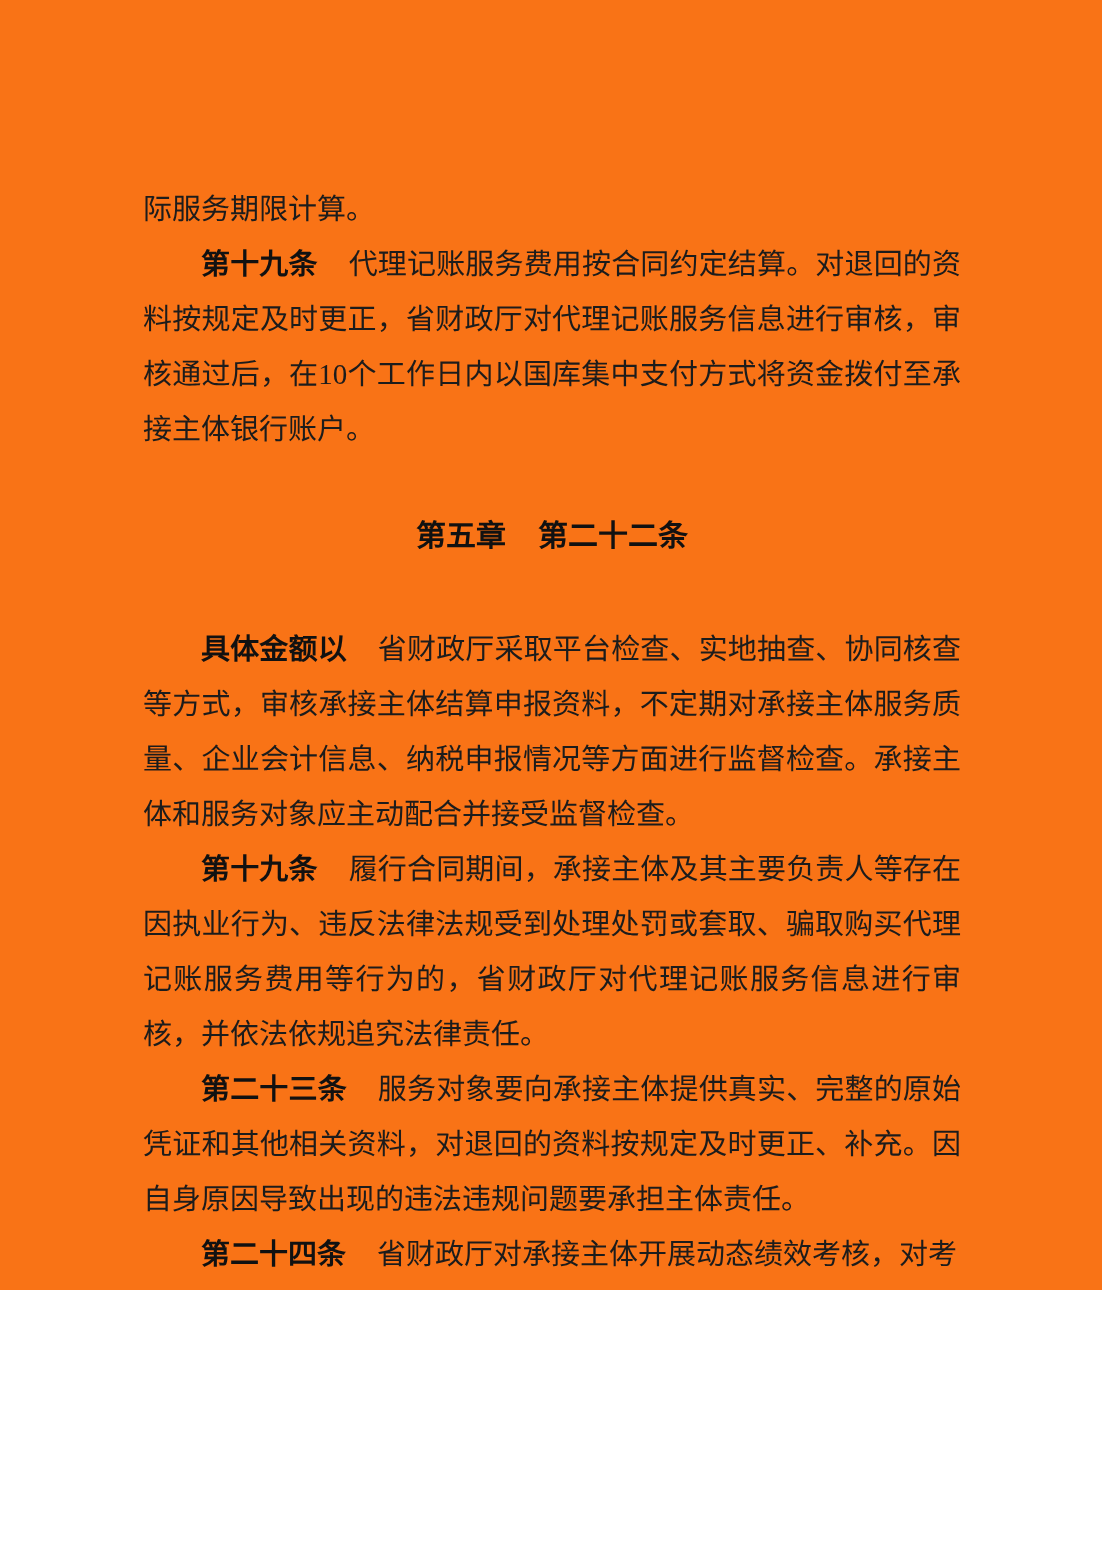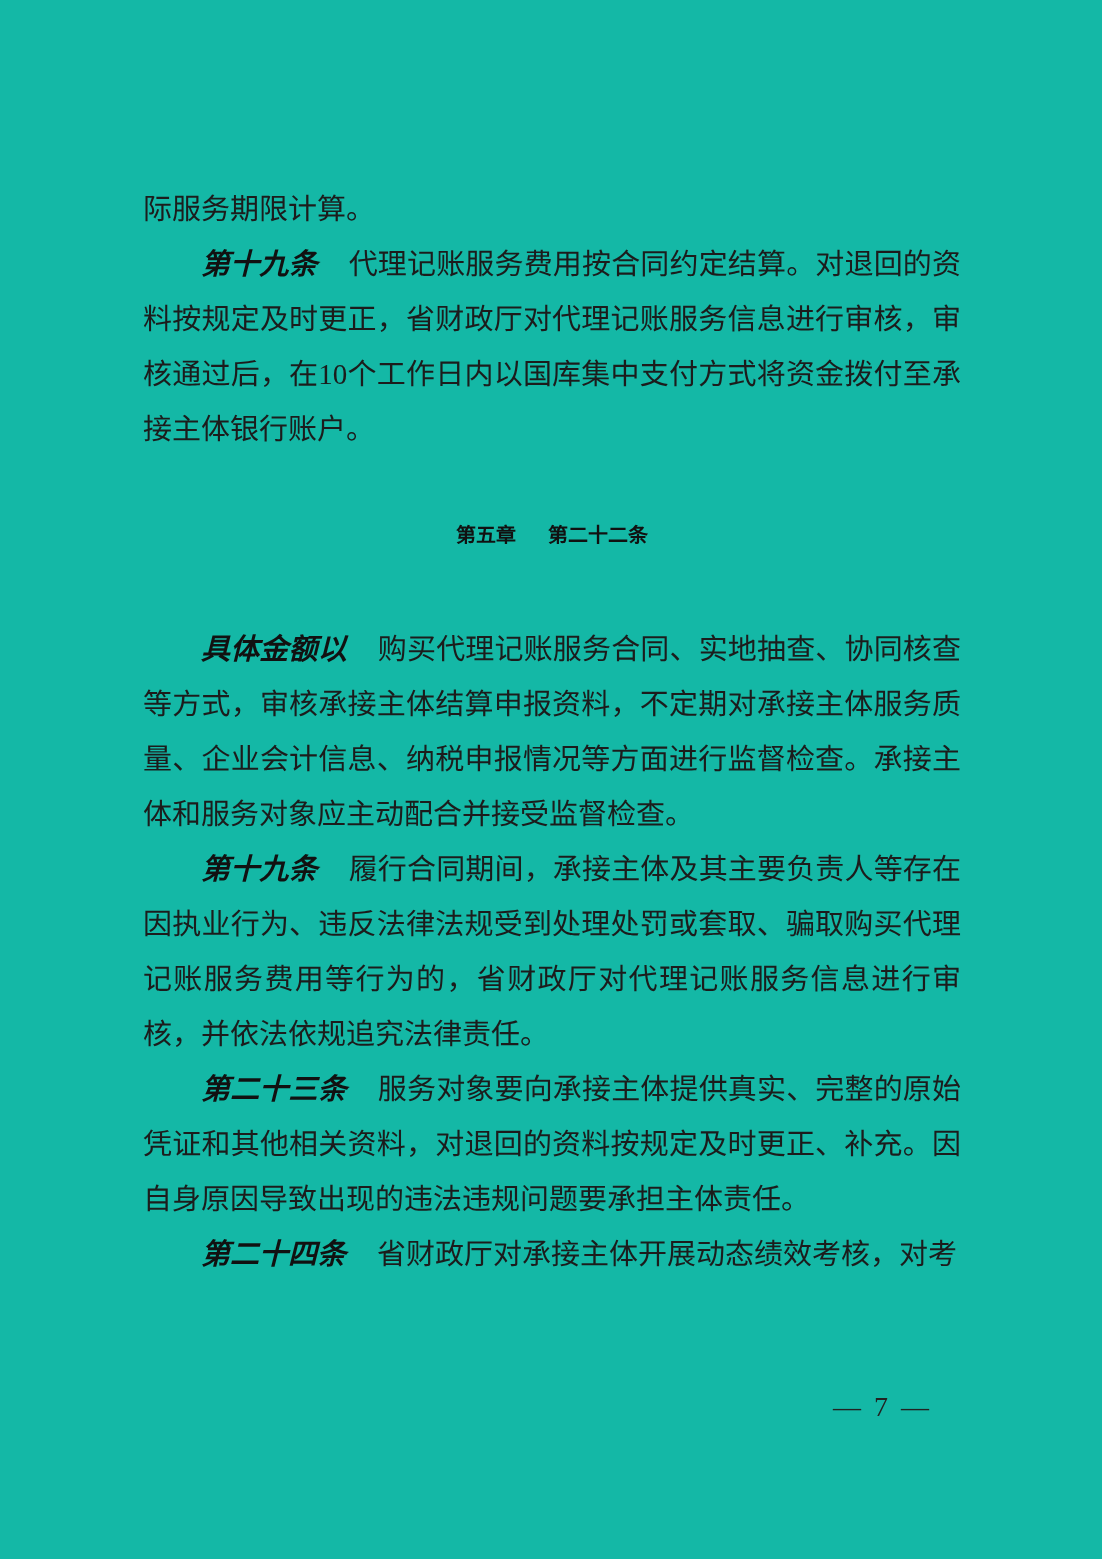--- a/index.html
+++ b/index.html
@@ -3,22 +3,22 @@
 <meta charset="utf-8">
 <style>
   html, body {
     margin: 0;
     padding: 0;
     background: #ffffff;
   }
   .page {
     position: relative;
     width: 1102px;
-    height: 1559px;
-    background: #14b8a6;
+    height: 1290px;
+    background: #f97316;
     overflow: hidden;
     font-family: "Liberation Serif", "DejaVu Serif", serif;
   }
   .content {
     position: absolute;
     left: 143px;
     top: 182px;
     width: 818px;
     font-size: 29px;
     line-height: 55px;
@@ -31,30 +31,29 @@
     text-indent: 58px;
   }
   .content p.no-indent {
     text-indent: 0;
   }
   .article-label {
     font-family: "Liberation Sans", "DejaVu Sans", sans-serif;
     font-weight: 700;
     color: #111111;
     margin-right: 31px;
-    font-style: italic;
   }
   .chapter {
     display: flex;
     justify-content: center;
     gap: 32px;
     margin: 51px 0 59px 0;
     font-family: "Liberation Sans", "DejaVu Sans", sans-serif;
     font-weight: 700;
-    font-size: 20px;
+    font-size: 30px;
     line-height: 55px;
     color: #111111;
   }
   .page-number {
     position: absolute;
     top: 1392px;
     right: 170px;
     font-size: 28px;
     line-height: 30px;
     letter-spacing: 3px;
@@ -71,21 +70,21 @@
     <p class="no-indent"><span>际服务期限计算。</span></p>
 
     <p><span class="article-label">第十九条</span><span>代理记账服务费用按合同约定结算。对退回的资料按规定及时更正，省财政厅对代理记账服务信息进行审核，审核通过后，在10个工作日内以国库集中支付方式将资金拨付至承接主体银行账户。</span></p>
 
 
     <h2 class="chapter">
       <span>第五章</span>
       <span>第二十二条</span>
     </h2>
 
-    <p><span class="article-label">具体金额以</span><span>购买代理记账服务合同、实地抽查、协同核查等方式，审核承接主体结算申报资料，不定期对承接主体服务质量、企业会计信息、纳税申报情况等方面进行监督检查。承接主体和服务对象应主动配合并接受监督检查。</span></p>
+    <p><span class="article-label">具体金额以</span><span>省财政厅采取平台检查、实地抽查、协同核查等方式，审核承接主体结算申报资料，不定期对承接主体服务质量、企业会计信息、纳税申报情况等方面进行监督检查。承接主体和服务对象应主动配合并接受监督检查。</span></p>
 
     <p><span class="article-label">第十九条</span><span>履行合同期间，承接主体及其主要负责人等存在因执业行为、违反法律法规受到处理处罚或套取、骗取购买代理记账服务费用等行为的，省财政厅对代理记账服务信息进行审核，并依法依规追究法律责任。</span></p>
 
     <p><span class="article-label">第二十三条</span><span>服务对象要向承接主体提供真实、完整的原始凭证和其他相关资料，对退回的资料按规定及时更正、补充。因自身原因导致出现的违法违规问题要承担主体责任。</span></p>
 
     <p><span class="article-label">第二十四条</span><span>省财政厅对承接主体开展动态绩效考核，对考</span></p>
 
   </main>
 
   <div class="page-number">— 7 —</div>

